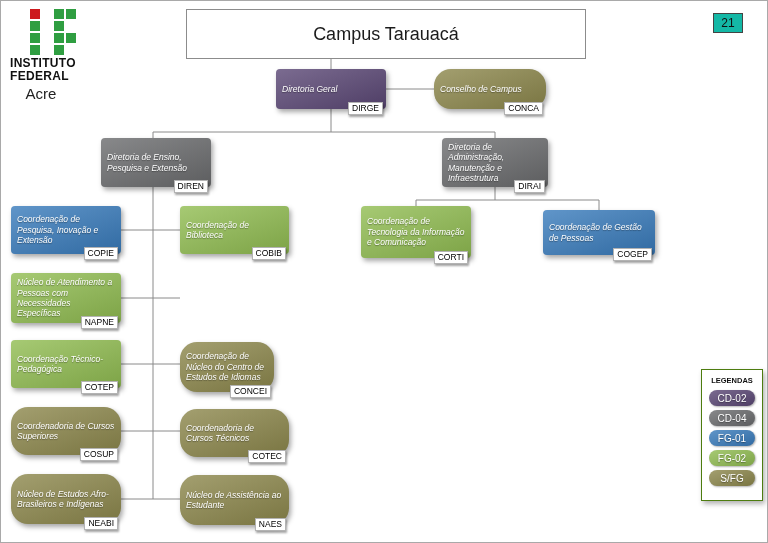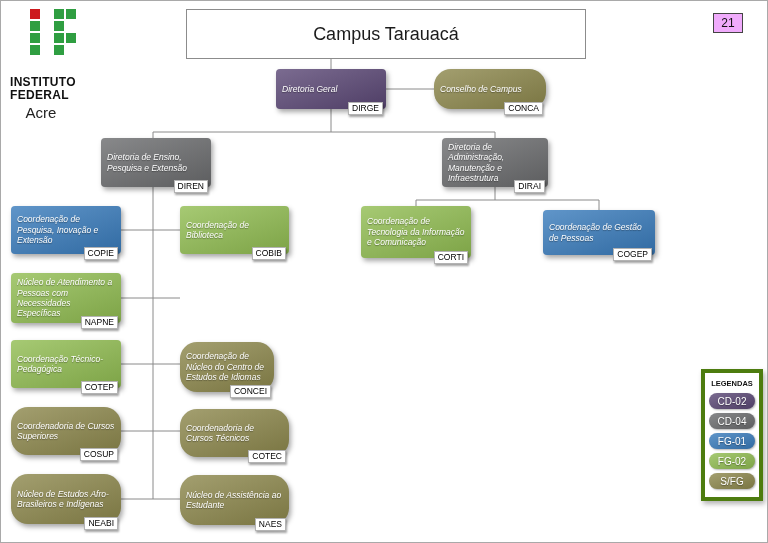--- a/index.html
+++ b/index.html
@@ -11,32 +11,32 @@
   
   .connectors{position:absolute;left:0;top:0;width:768px;height:543px;z-index:0;}
   
   .logo-block{position:absolute;left:5px;top:8px;width:96px;z-index:2;}
   .logo-grid{display:grid;grid-template-columns:repeat(4,10px);grid-auto-rows:10px;gap:2px;margin-left:24px;}
   .sq{width:10px;height:10px;}
   .sq.g{background:#2f9e41;}
   .sq.r{background:#cd191e;}
   .sq.e{background:transparent;}
   .logo-line1,.logo-line2{font-size:12px;font-weight:bold;color:#111;letter-spacing:.3px;line-height:13px;margin-left:4px;}
-  .logo-line1{margin-top:21px;}
+  .logo-line1{margin-top:2px;}
   .logo-line3{font-size:15px;color:#222;margin-top:2px;text-align:center;width:70px;}
   
   .title-box{
     position:absolute;left:185px;top:8px;width:398px;height:48px;
     background:#fff;border:1px solid #8c8c8c;display:flex;align-items:center;justify-content:center;z-index:2;
   }
   .title-box span{font-size:18px;color:#1b1b1b;}
   .page-num{
     position:absolute;left:712px;top:12px;width:28px;height:18px;
     border:1px solid #444;display:flex;align-items:center;justify-content:center;
-    font-size:12px;color:#111;background:#f0abfc;z-index:2;
+    font-size:12px;color:#111;background:#14b8a6;z-index:2;
   }
   
   .node{
     position:absolute;border-radius:4px;z-index:1;
     box-shadow:2px 3px 5px rgba(0,0,0,.35);
     background-image:linear-gradient(160deg,rgba(255,255,255,.18),rgba(0,0,0,.12) 90%);
     display:flex;align-items:center;
   }
   .node-label{
     color:#fff;font-size:8.5px;line-height:1.22;padding:4px 6px;
@@ -49,21 +49,21 @@
     box-shadow:1px 2px 2px rgba(0,0,0,.35);z-index:3;
   }
   .c-purple{background-color:#5E4B78;}
   .c-gray{background-color:#6E6F71;}
   .c-blue{background-color:#3D7EBD;}
   .c-green{background-color:#93BE55;}
   .c-olive{background-color:#8F8A50;border-radius:17px;}
   
   .legend{
     position:absolute;left:700px;top:368px;width:62px;height:132px;z-index:2;
-    background:#fff;border:4px solid #4d7c0f;box-shadow:2px 3px 5px rgba(0,0,0,.3);
+    background:#fff;border:1px solid #4d7c0f;box-shadow:2px 3px 5px rgba(0,0,0,.3);
     display:flex;flex-direction:column;align-items:center;padding-top:6px;box-sizing:border-box;
   }
   .legend-title{font-size:7.5px;font-weight:bold;color:#111;margin-bottom:5px;}
   .legend-chip{
     width:46px;height:16px;margin-bottom:4px;border-radius:8px;
     color:#fff;font-size:10px;display:flex;align-items:center;justify-content:center;
     box-shadow:1px 1px 2px rgba(0,0,0,.3);
     background-image:linear-gradient(160deg,rgba(255,255,255,.18),rgba(0,0,0,.12) 90%);
     text-shadow:0 1px 1px rgba(0,0,0,.35);
   }

